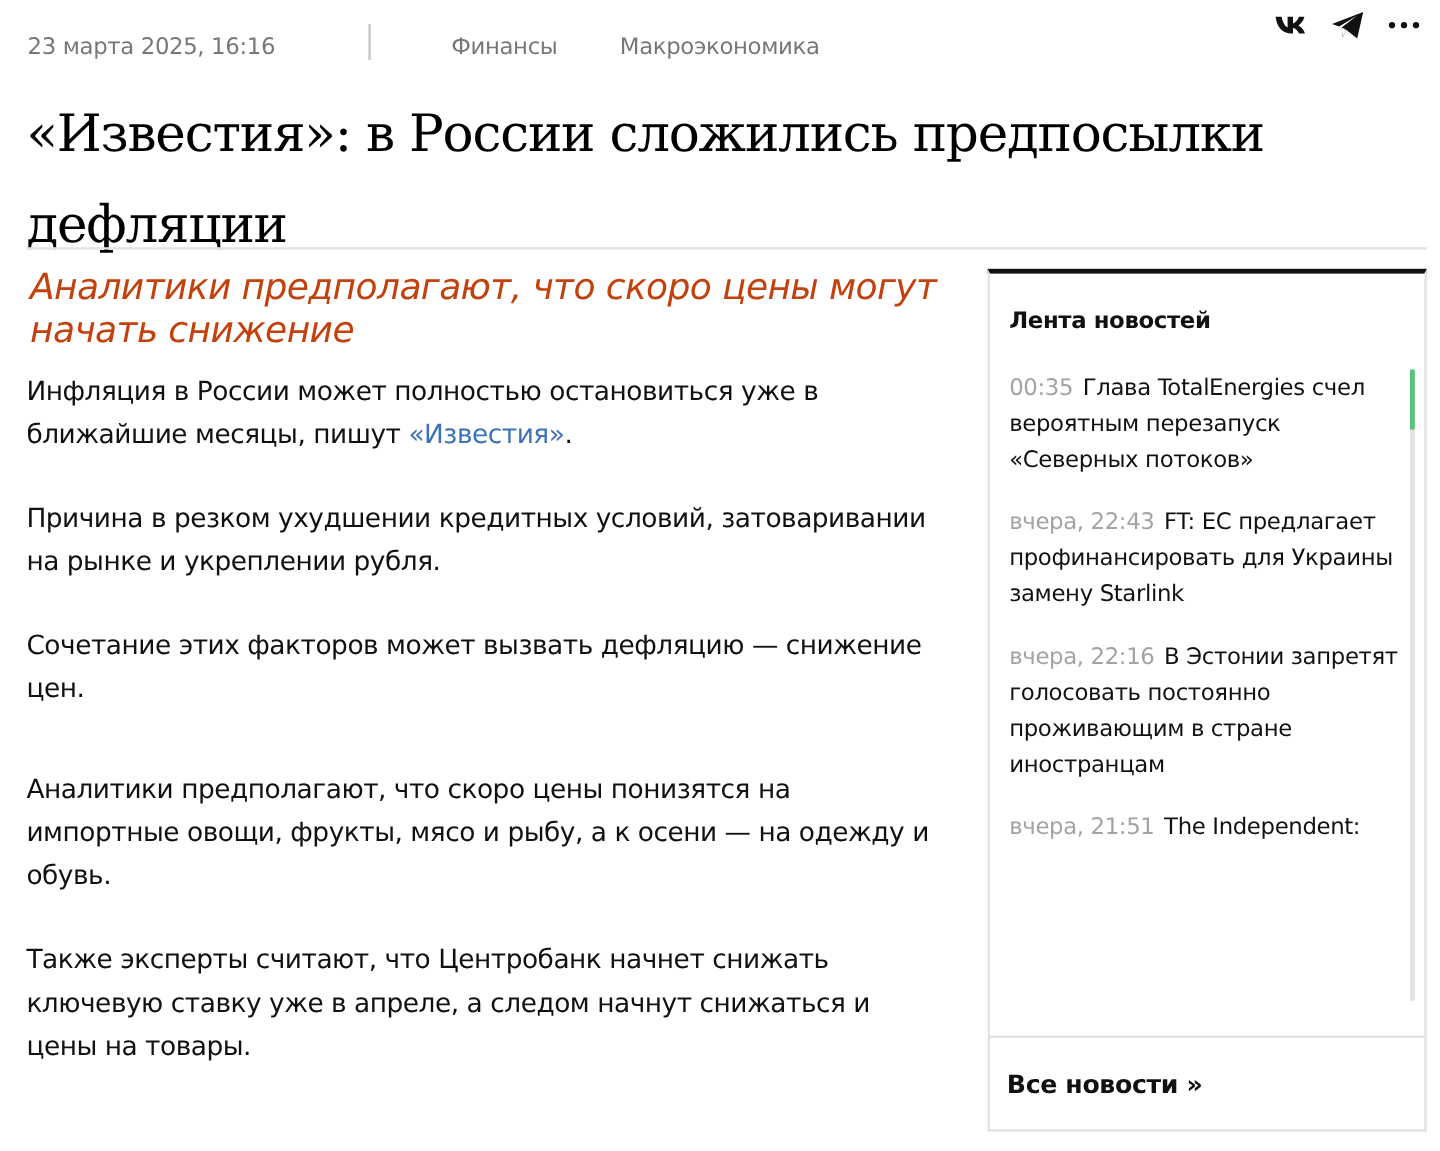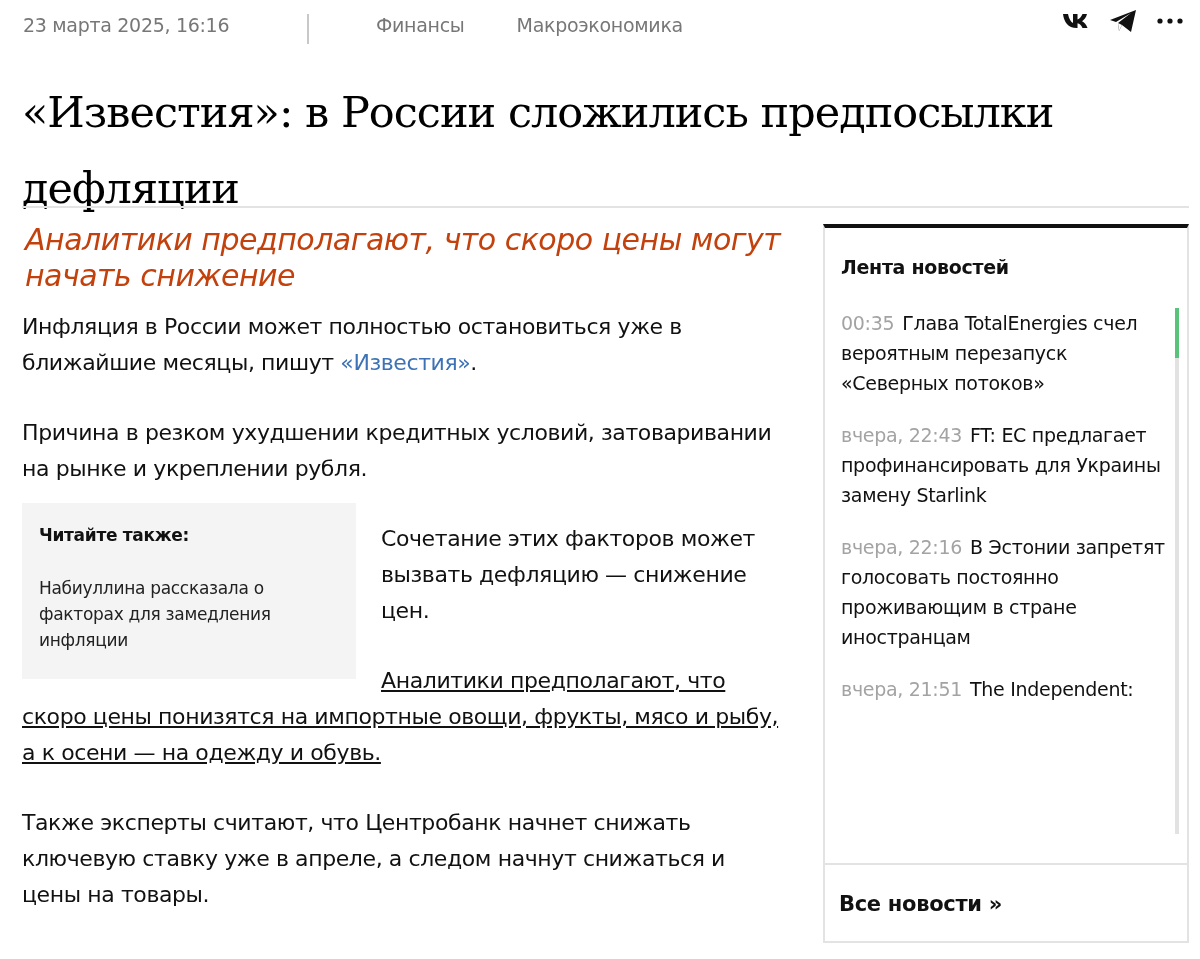--- a/index.html
+++ b/index.html
@@ -1,20 +1,20 @@
 <!DOCTYPE html>
 <html><head>
 <meta charset="utf-8">
 <style>
   * { box-sizing: border-box; margin: 0; padding: 0; }
   html, body { width: 1200px; height: 959px; background: #ffffff; overflow: hidden; }
   body { font-family: "DejaVu Sans", "Liberation Sans", sans-serif; color: #111; position: relative; }
 
   
-  .meta-bar { position: absolute; left: 23px; top: 14px; right: 0; height: 36px; display: flex; align-items: flex-start; gap: 18px; }
+  .meta-bar { position: absolute; left: 23px; top: 14px; right: 0; height: 36px; display: flex; align-items: flex-end; gap: 18px; }
   .meta-date { font-size: 19px; color: #777; letter-spacing: -0.3px; width: 266px; }
   .meta-divider { width: 2px; height: 30px; background: #c8c8c8; margin-right: 49px; }
   .meta-rubric { font-size: 19px; color: #777; margin-right: 34px; letter-spacing: -0.3px; text-decoration: none; cursor: pointer; }
   .share { position: absolute; right: 16px; top: 10px; display: flex; align-items: center; gap: 19px; }
   .share-icon { width: 28px; height: 22px; display: flex; align-items: center; justify-content: center; cursor: pointer; }
 
   
   .headline { position: absolute; left: 22px; top: 74px; width: 1150px; font-family: "DejaVu Serif", "Liberation Serif", serif; font-size: 43px; line-height: 76px; font-weight: 400; color: #000; letter-spacing: -1px; }
   .headline-rule { position: absolute; left: 22px; top: 206px; width: 1167px; height: 2px; background: #e3e3e3; }
 
@@ -24,21 +24,21 @@
   .para { font-size: 22px; line-height: 36px; color: #111; letter-spacing: -0.4px; }
   .p1 { margin-top: 15px; }
   .p2 { margin-top: 34px; }
   .link { color: #3d73b6; text-decoration: none; cursor: pointer; }
 
   .flow { margin-top: 16px; }
   .read-also { float: left; width: 334px; height: 176px; background: #f4f4f4; padding: 22px 17px; margin-right: 25px; margin-bottom: 4px; }
   .read-also-title { font-size: 17px; font-weight: 700; color: #111; letter-spacing: -0.3px; }
   .read-also-link { display: block; margin-top: 30px; font-size: 17px; line-height: 26px; color: #222; letter-spacing: -0.3px; text-decoration: none; cursor: pointer; }
   .p3 { padding-top: 18px; }
-  .p4 { margin-top: 34px; text-decoration: underline; }
+  .p4 { margin-top: 48px; }
   .p5 { margin-top: 34px; clear: both; }
 
   
   .feed { position: absolute; left: 823px; top: 224px; width: 366px; height: 719px; border: 2px solid #e3e3e3; border-top: 4px solid #111; }
   .feed-title { position: absolute; left: 16px; top: 28px; font-size: 19px; font-weight: 700; color: #111; letter-spacing: -0.3px; }
   .feed-list { position: absolute; left: 16px; top: 80px; width: 330px; height: 535px; overflow: hidden; }
   .feed-item { display: block; font-size: 19px; line-height: 30px; color: #111; letter-spacing: -0.3px; margin-bottom: 22px; text-decoration: none; cursor: pointer; }
   .feed-time { color: #a3a3a3; margin-right: 8px; }
   .scroll-track { position: absolute; left: 350px; top: 80px; width: 4px; height: 526px; background: #e2e2e2; }
   .scroll-thumb { position: absolute; left: 0; top: 0; width: 4px; height: 50px; background: #5ac37a; cursor: pointer; }
@@ -80,24 +80,20 @@
 <div class="headline-rule"></div>
 
 <div class="article">
   <p class="lead">Аналитики предполагают, что скоро цены могут начать снижение</p>
 
   <p class="para p1"><span>Инфляция в России может полностью остановиться уже в ближайшие месяцы, пишут </span><a class="link">«Известия»</a><span>.</span></p>
 
   <p class="para p2">Причина в резком ухудшении кредитных условий, затоваривании на рынке и укреплении рубля.</p>
 
   <div class="flow">
-    <div class="read-also">
-      <div class="read-also-title">Читайте также:</div>
-      <a class="read-also-link">Набиуллина рассказала о факторах для замедления инфляции</a>
-    </div>
     <p class="para p3">Сочетание этих факторов может вызвать дефляцию — снижение цен.</p>
     <p class="para p4">Аналитики предполагают, что скоро цены понизятся на импортные овощи, фрукты, мясо и рыбу, а к осени — на одежду и обувь.</p>
     <p class="para p5">Также эксперты считают, что Центробанк начнет снижать ключевую ставку уже в апреле, а следом начнут снижаться и цены на товары.</p>
   </div>
 </div>
 
 <aside class="feed">
   <div class="feed-title">Лента новостей</div>
   <div class="feed-list">
     <a class="feed-item"><span class="feed-time">00:35</span><span>Глава TotalEnergies счел вероятным перезапуск «Северных потоков»</span></a>

